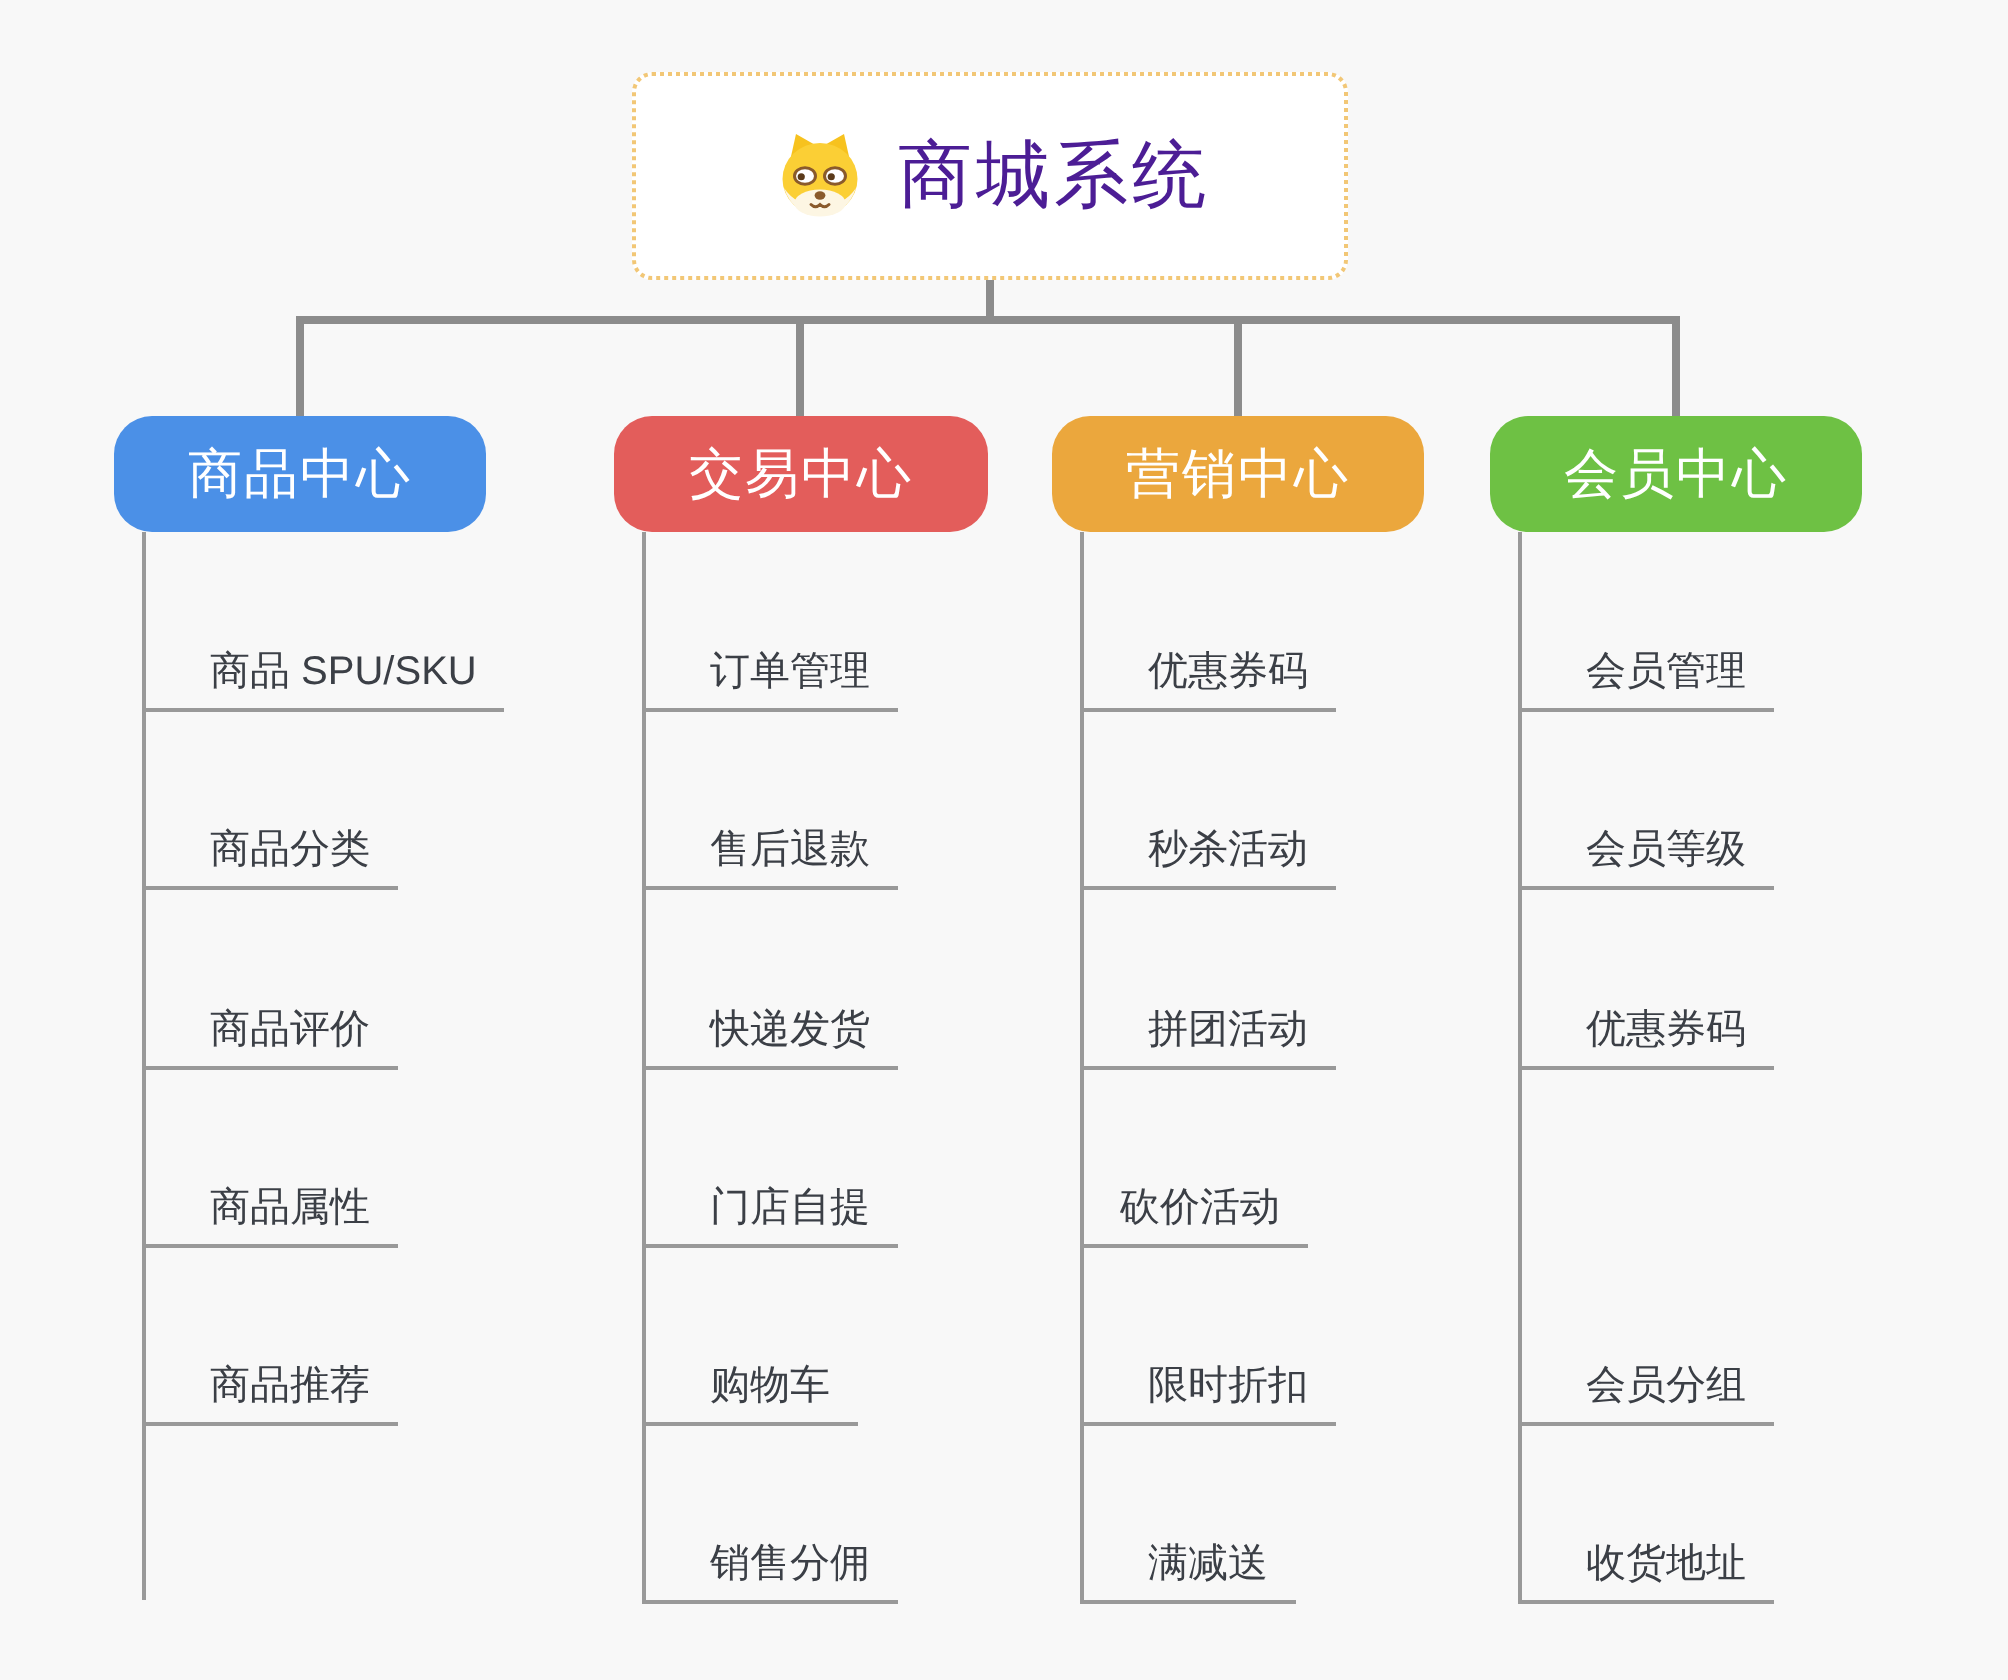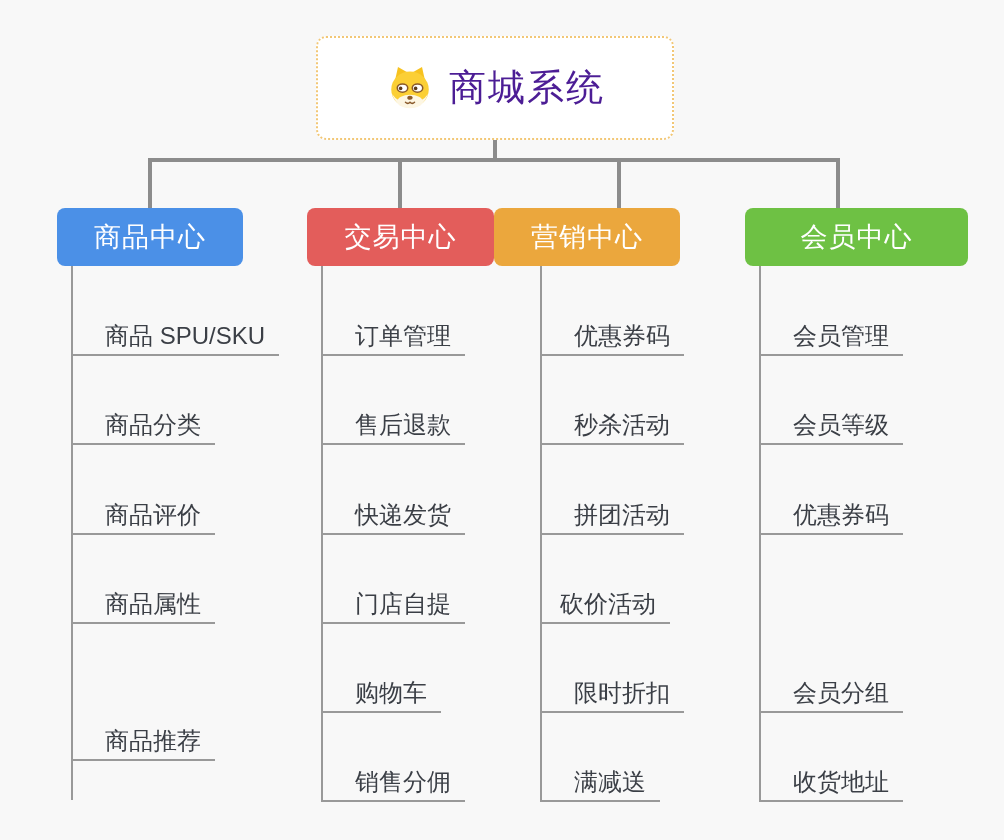--- a/index.html
+++ b/index.html
@@ -37,41 +37,41 @@
   .root-icon { width: 50px; height: 48px; flex: 0 0 auto; }
 
   
   .conn { position: absolute; background: #8c8c8c; }
 
   
   .branch-node {
     position: absolute;
     top: 208px;
     height: 58px;
-    border-radius: 8px;
+    border-radius: 19px;
     display: flex;
     align-items: center;
     justify-content: center;
     color: #ffffff;
     font-size: 27px;
     letter-spacing: 1px;
     white-space: nowrap;
   }
 
   
   .trunk { position: absolute; width: 2px; background: #999999; top: 266px; height: 534px; }
 
   
   .topic {
     position: absolute;
     height: 34px;
     line-height: 32px;
     border-bottom: 2px solid #999999;
     padding: 0 14px 0 34px;
-    font-size: 24px;
+    font-size: 20px;
     color: #3b3f46;
     white-space: nowrap;
   }
 </style>
 </head>
 <body>
 
 <div class="canvas">
 
   <div class="root-node">
@@ -98,33 +98,33 @@
 
   <div class="conn" style="left: 493px; top: 140px; width: 4px; height: 20px; background-color: rgb(140, 140, 140);"></div>
   <div class="conn" style="left: 148px; top: 158px; width: 692px; height: 4px; background-color: rgb(140, 140, 140);"></div>
   <div class="conn" style="left: 148px; top: 158px; width: 4px; height: 50px; background-color: rgb(140, 140, 140);"></div>
   <div class="conn" style="left: 398px; top: 158px; width: 4px; height: 50px; background-color: rgb(140, 140, 140);"></div>
   <div class="conn" style="left: 617px; top: 158px; width: 4px; height: 50px; background-color: rgb(140, 140, 140);"></div>
   <div class="conn" style="left: 836px; top: 158px; width: 4px; height: 50px; background-color: rgb(140, 140, 140);"></div>
 
   <div class="branch-node" style="left: 57px; width: 186px; background-color: rgb(75, 144, 231);">商品中心</div>
   <div class="branch-node" style="left: 307px; width: 187px; background-color: rgb(227, 93, 91);">交易中心</div>
-  <div class="branch-node" style="left: 494px; width: 186px; background-color: rgb(235, 167, 61);">营销中心</div>
-  <div class="branch-node" style="left: 745px; width: 223px; background-color: rgb(110, 193, 68);">会员中心</div>
+  <div class="branch-node" style="left: 526px; width: 186px; background-color: rgb(235, 167, 61);">营销中心</div>
+  <div class="branch-node" style="left: 745px; width: 186px; background-color: rgb(110, 193, 68);">会员中心</div>
 
   <div class="trunk" style="left:71px;"></div>
   <div class="trunk" style="left:321px;"></div>
   <div class="trunk" style="left:540px;"></div>
   <div class="trunk" style="left:759px;"></div>
 
   <div class="topic" style="left:71px; top:320px;">商品 SPU/SKU</div>
   <div class="topic" style="left:71px; top:409px;">商品分类</div>
   <div class="topic" style="left:71px; top:499px;">商品评价</div>
   <div class="topic" style="left:71px; top:588px;">商品属性</div>
-  <div class="topic" style="left:71px; top:677px;margin-top:48px;">商品推荐</div>
+  <div class="topic" style="left:71px; top:677px;">商品推荐</div>
 
   <div class="topic" style="left:321px; top:320px;">订单管理</div>
   <div class="topic" style="left:321px; top:409px;">售后退款</div>
   <div class="topic" style="left:321px; top:499px;">快递发货</div>
   <div class="topic" style="left:321px; top:588px;">门店自提</div>
   <div class="topic" style="left:321px; top:677px;">购物车</div>
   <div class="topic" style="left:321px; top:766px;">销售分佣</div>
 
   <div class="topic" style="left:540px; top:320px;">优惠券码</div>
   <div class="topic" style="left:540px; top:409px;">秒杀活动</div>

